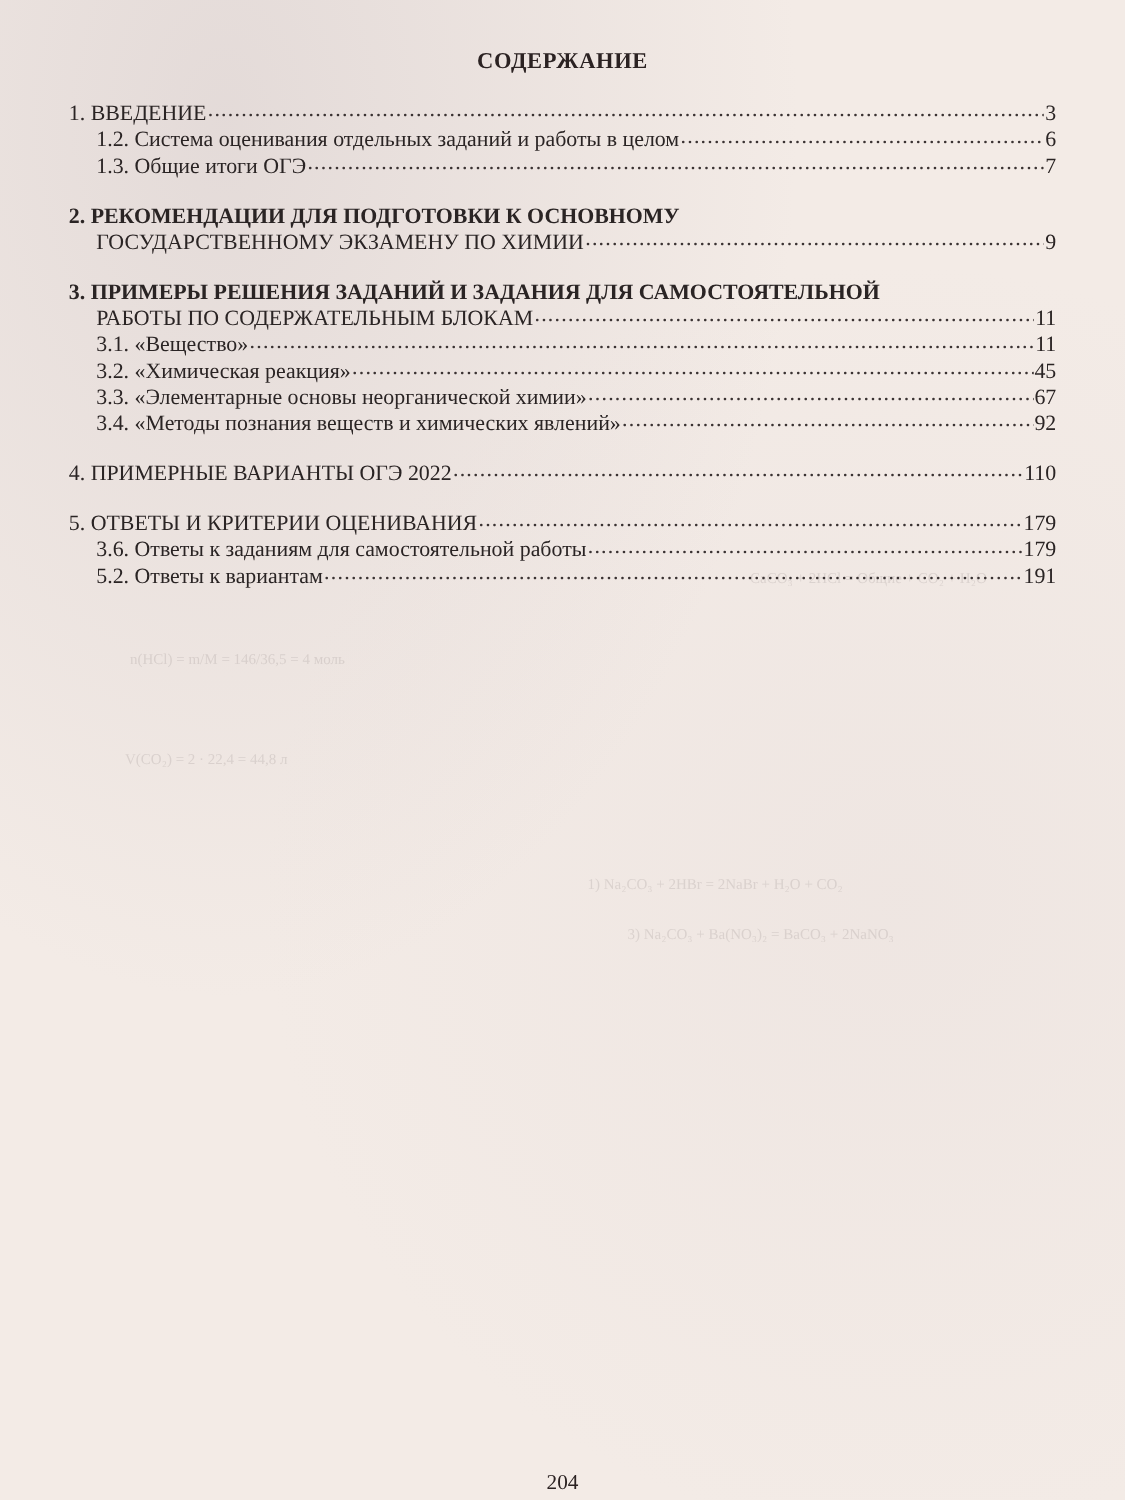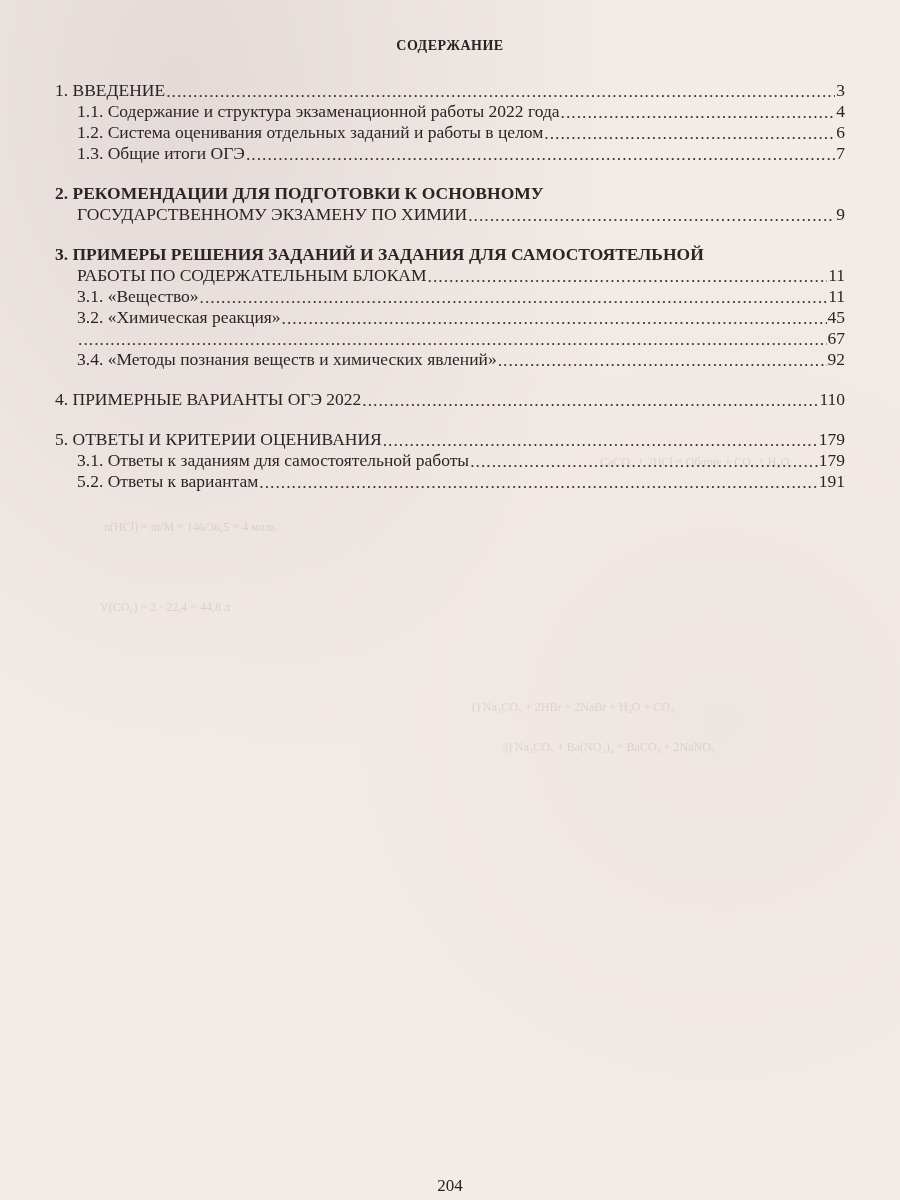--- a/index.html
+++ b/index.html
@@ -12,26 +12,26 @@
     }
     .page {
       position: absolute; left: 0; top: 0; width: 900px; height: 1200px;
       background:
         radial-gradient(ellipse at 20% 8%, rgba(215,205,205,0.55), rgba(243,235,230,0) 45%),
         radial-gradient(ellipse at 80% 60%, rgba(230,220,218,0.35), rgba(243,235,230,0) 50%),
         #f3ebe6;
     }
     .title {
       position: absolute; top: 38px; left: 0; width: 900px;
-      text-align: center; font-weight: bold; font-size: 14px; letter-spacing: 0.5px;
+      text-align: center; font-weight: bold; font-size: 18px; letter-spacing: 0.5px;
       color: #2b2222;
     }
     .toc { position: absolute; left: 55px; top: 80px; width: 790px; }
     .row {
-      display: flex; align-items: center; font-size: 17.5px; line-height: 21px;
+      display: flex; align-items: flex-start; font-size: 17.5px; line-height: 21px;
       white-space: nowrap;
     }
     .row.sub { padding-left: 22px; }
     .row .label { flex: 0 0 auto; }
     .row .dots {
       flex: 1 1 auto; overflow: hidden; margin: 0 1px;
       height: 14px; position: relative;
     }
     .row .dots::after {
       content: "........................................................................................................................................................................................................................................................";
@@ -63,25 +63,20 @@
   <div class="title">СОДЕРЖАНИЕ</div>
 
   <div class="toc">
 
     <div class="row">
       <span class="label">1. ВВЕДЕНИЕ</span>
       <span class="dots"></span>
       <span class="page-num">3</span>
     </div>
     <div class="row sub">
-      <span class="label">1.1. Содержание и структура экзаменационной работы 2022 года</span>
-      <span class="dots"></span>
-      <span class="page-num">4</span>
-    </div>
-    <div class="row sub">
       <span class="label">1.2. Система оценивания отдельных заданий и работы в целом</span>
       <span class="dots"></span>
       <span class="page-num">6</span>
     </div>
     <div class="row sub">
       <span class="label">1.3. Общие итоги ОГЭ</span>
       <span class="dots"></span>
       <span class="page-num">7</span>
     </div>
 
@@ -110,20 +105,21 @@
       <span class="label">3.1. «Вещество»</span>
       <span class="dots"></span>
       <span class="page-num">11</span>
     </div>
     <div class="row sub">
       <span class="label">3.2. «Химическая реакция»</span>
       <span class="dots"></span>
       <span class="page-num">45</span>
     </div>
     <div class="row sub">
+      <span class="label">3.3. «Элементарные основы неорганической химии»</span>
       <span class="dots"></span>
       <span class="page-num">67</span>
     </div>
     <div class="row sub">
       <span class="label">3.4. «Методы познания веществ и химических явлений»</span>
       <span class="dots"></span>
       <span class="page-num">92</span>
     </div>
 
     <div class="gap" style="height:19px;"></div>
@@ -135,21 +131,21 @@
     </div>
 
     <div class="gap" style="height:19px;"></div>
 
     <div class="row">
       <span class="label">5. ОТВЕТЫ И КРИТЕРИИ ОЦЕНИВАНИЯ</span>
       <span class="dots"></span>
       <span class="page-num">179</span>
     </div>
     <div class="row sub">
-      <span class="label">3.1. Ответы к заданиям для самостоятельной работы</span>
+      <span class="label">3.6. Ответы к заданиям для самостоятельной работы</span>
       <span class="dots"></span>
       <span class="page-num">179</span>
     </div>
     <div class="row sub">
       <span class="label">5.2. Ответы к вариантам</span>
       <span class="dots"></span>
       <span class="page-num">191</span>
     </div>
   </div>
 

